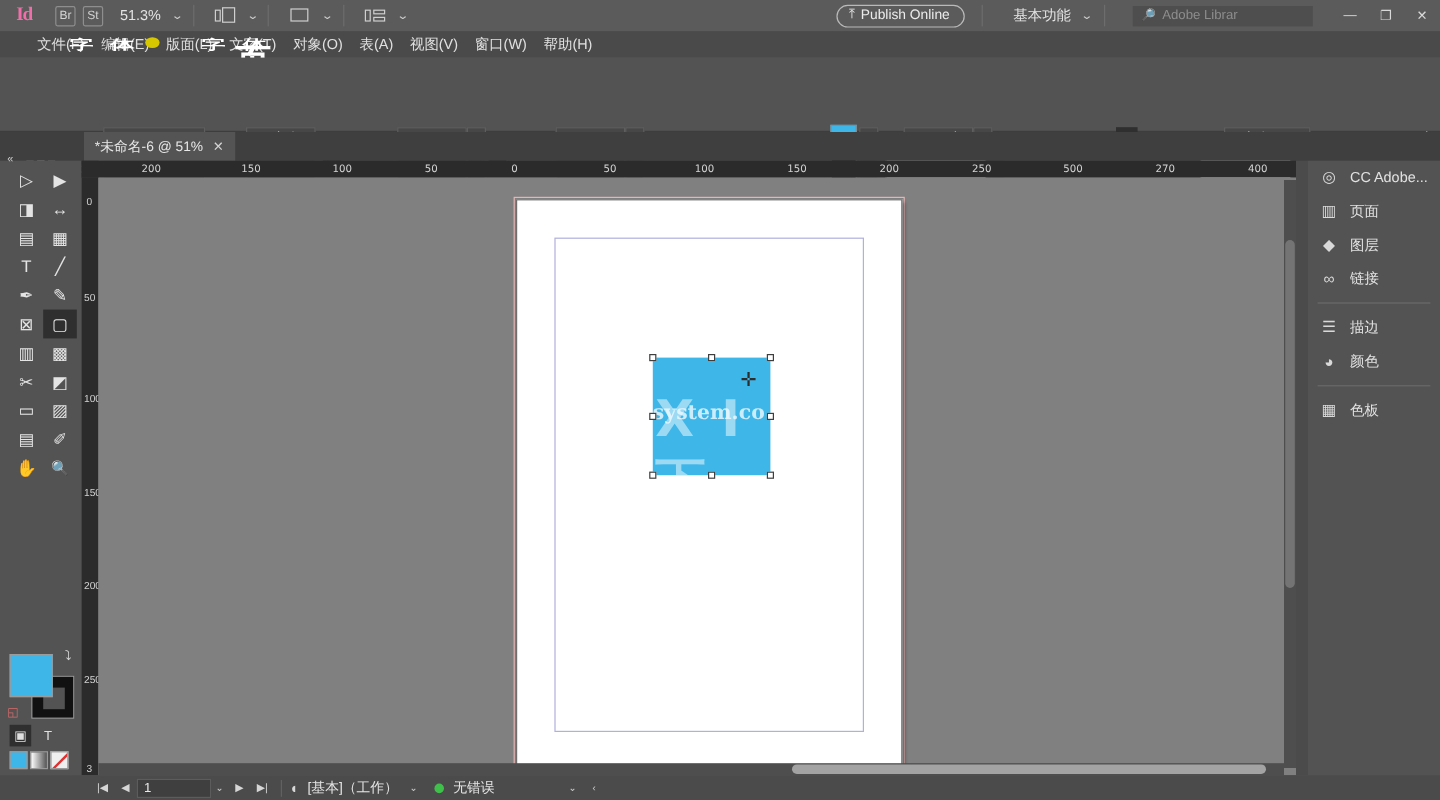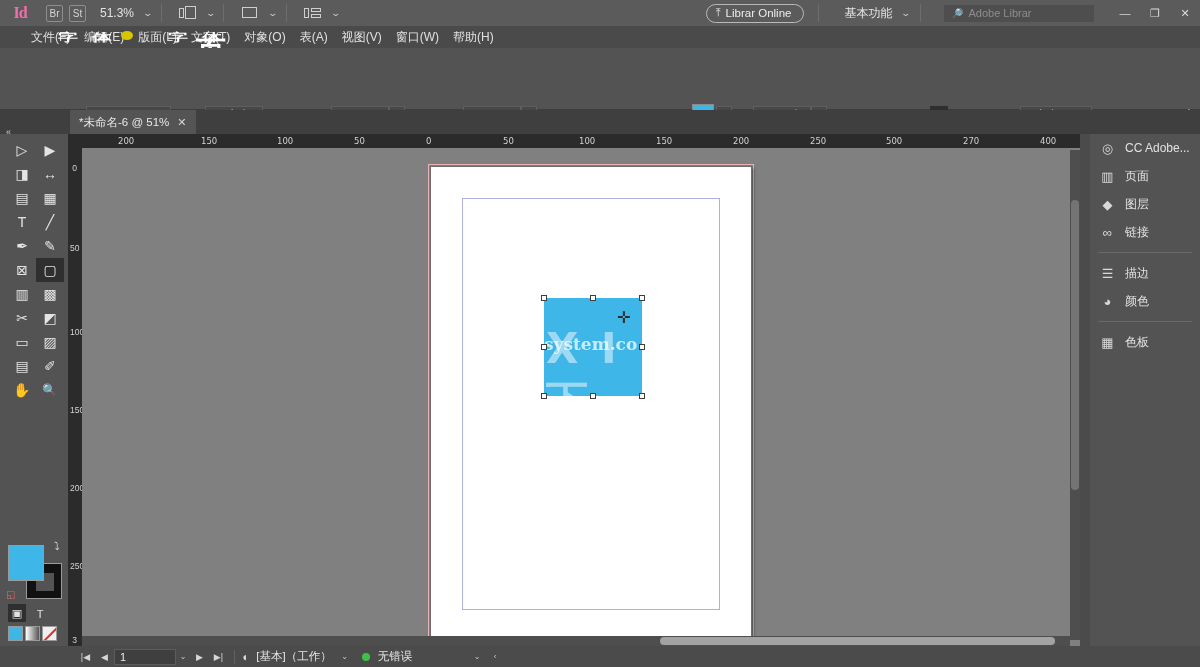--- a/index.html
+++ b/index.html
@@ -232,21 +232,21 @@
     <div class="scrIcon">
       <i style="left:0;top:2px;width:5px;height:10px;"></i>
       <i style="left:7px;top:2px;width:10px;height:4px;"></i>
       <i style="left:7px;top:8px;width:10px;height:4px;"></i>
     </div>
     <div class="chev">⌄</div>
 
     <div class="appbar-right">
       <div class="publish">
         <span class="upIcon">⤒</span>
-        <span>Librar Online</span>
+        <span>Publish Online</span>
       </div>
       <div class="vsep" style="margin-left:14px"></div>
       <div class="workspace">基本功能</div>
       <div class="chev">⌄</div>
       <div class="vsep" style="margin-left:10px"></div>
       <div class="stock">
         <span style="font-size:10px">🔎</span>
         <span>Adobe Librar</span>
       </div>
       <div class="winbtns">

